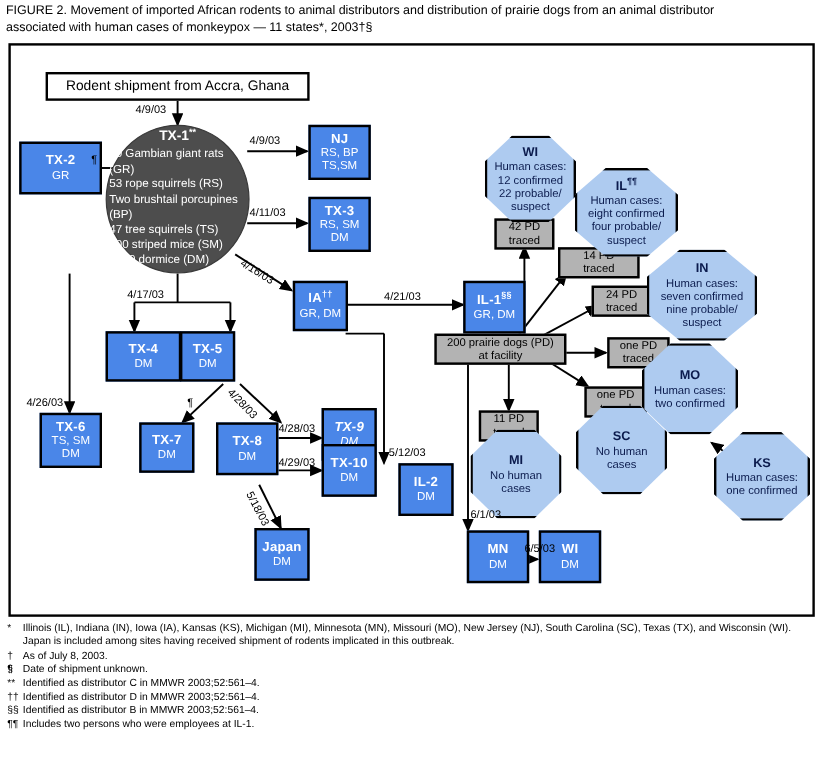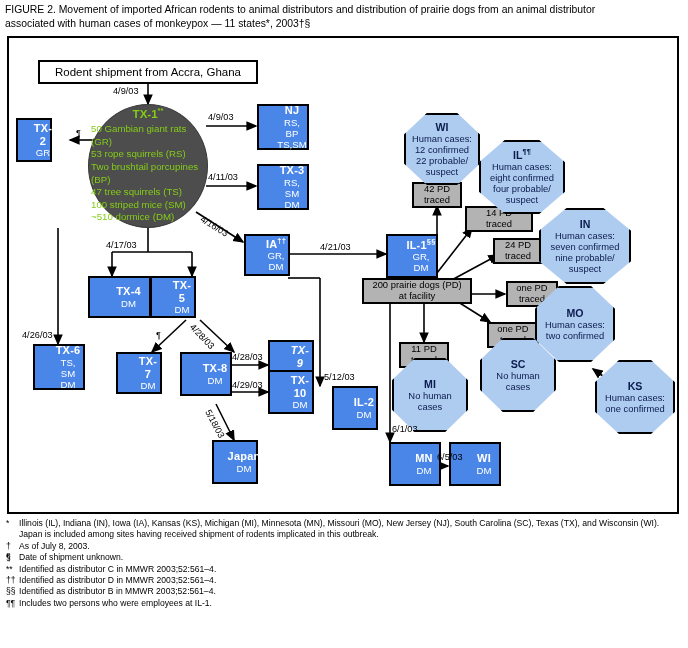--- a/index.html
+++ b/index.html
@@ -10,27 +10,27 @@
   #title{position:absolute;left:5px;top:3px;width:678px;font-size:10.4px;line-height:13.5px;color:#000;}
   #title .t2{display:block;}
 
   
   #frame{position:absolute;left:7px;top:36px;width:672px;height:478px;border:2.5px solid #000;background:#fff;box-sizing:border-box;}
   #canvas{position:absolute;left:0;top:0;width:688px;height:648px;}
 
   
   .node{position:absolute;box-sizing:border-box;display:flex;flex-direction:column;align-items:center;justify-content:center;text-align:center;}
 
-  .nbox{background:#4a86e8;border:2px solid #000;color:#fff;padding-left:18px;}
+  .nbox{background:#4a86e8;border:2px solid #000;color:#fff;}
   .nbox .nm{font-weight:bold;font-size:11px;line-height:12.5px;letter-spacing:.2px;}
   .nbox .sub{font-size:9.6px;line-height:11px;}
 
   .shipbox{background:#fff;border:2.5px solid #000;color:#000;font-size:11.5px;}
 
-  .circ{background:#4d4d4d;border-radius:50%;color:#84cc16;border:1px solid #3a3a3a;}
+  .circ{background:#4d4d4d;border-radius:50%;color:#ffffff;border:1px solid #3a3a3a;}
   .circ .cname{font-weight:bold;font-size:11.5px;margin-bottom:3px;}
   .circ .clist{font-size:9.7px;line-height:12.6px;text-align:left;padding-left:2px;}
 
   .oct{background:#aecbf0;border:2px solid #000;color:#0b1b4d;
        clip-path:polygon(30% 0,70% 0,100% 30%,100% 70%,70% 100%,30% 100%,0 70%,0 30%);}
   .oct .onm{font-weight:bold;font-size:10.6px;line-height:12px;}
   .oct .osub{font-size:9.4px;line-height:11.2px;}
 
   .gray{background:#b3b3b3;border:2px solid #000;color:#000;font-size:9.4px;line-height:10.8px;}
 
@@ -133,21 +133,21 @@
     <div class="clist">
       <div>50 Gambian giant rats (GR)</div>
       <div>53 rope squirrels (RS)</div>
       <div>Two brushtail porcupines (BP)</div>
       <div>47 tree squirrels (TS)</div>
       <div>100 striped mice (SM)</div>
       <div>~510 dormice (DM)</div>
     </div>
   </div>
 
-  <div class="node nbox" style="left:16px;top:118px;width:36px;height:44px;">
+  <div class="node nbox" style="left:16px;top:118px;width:69px;height:44px;">
     <span class="nm">TX-2</span>
     <span class="sub">GR</span>
   </div>
 
   <div class="node nbox" style="left:257px;top:104px;width:52px;height:46px;">
     <span class="nm">NJ</span>
     <span class="sub" style="white-space:pre-line">RS, BP
 TS,SM</span>
   </div>
 

